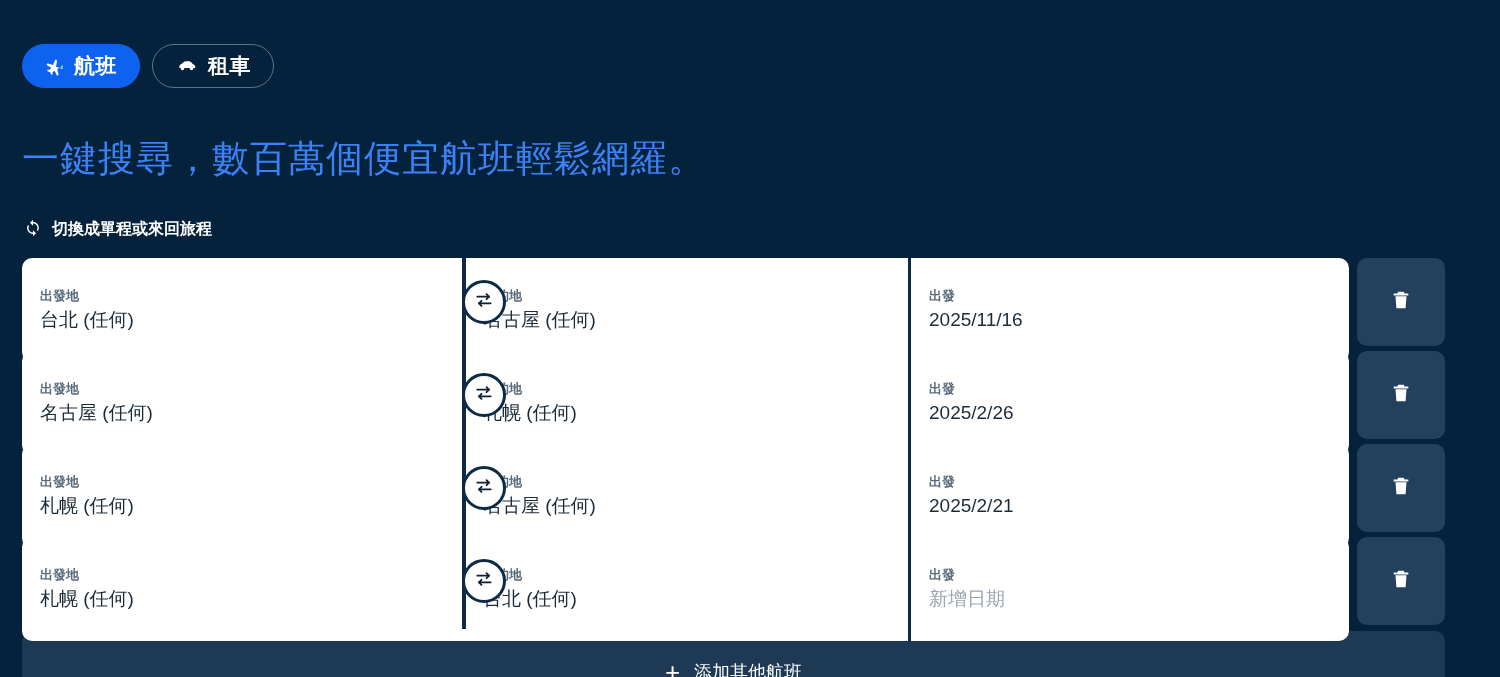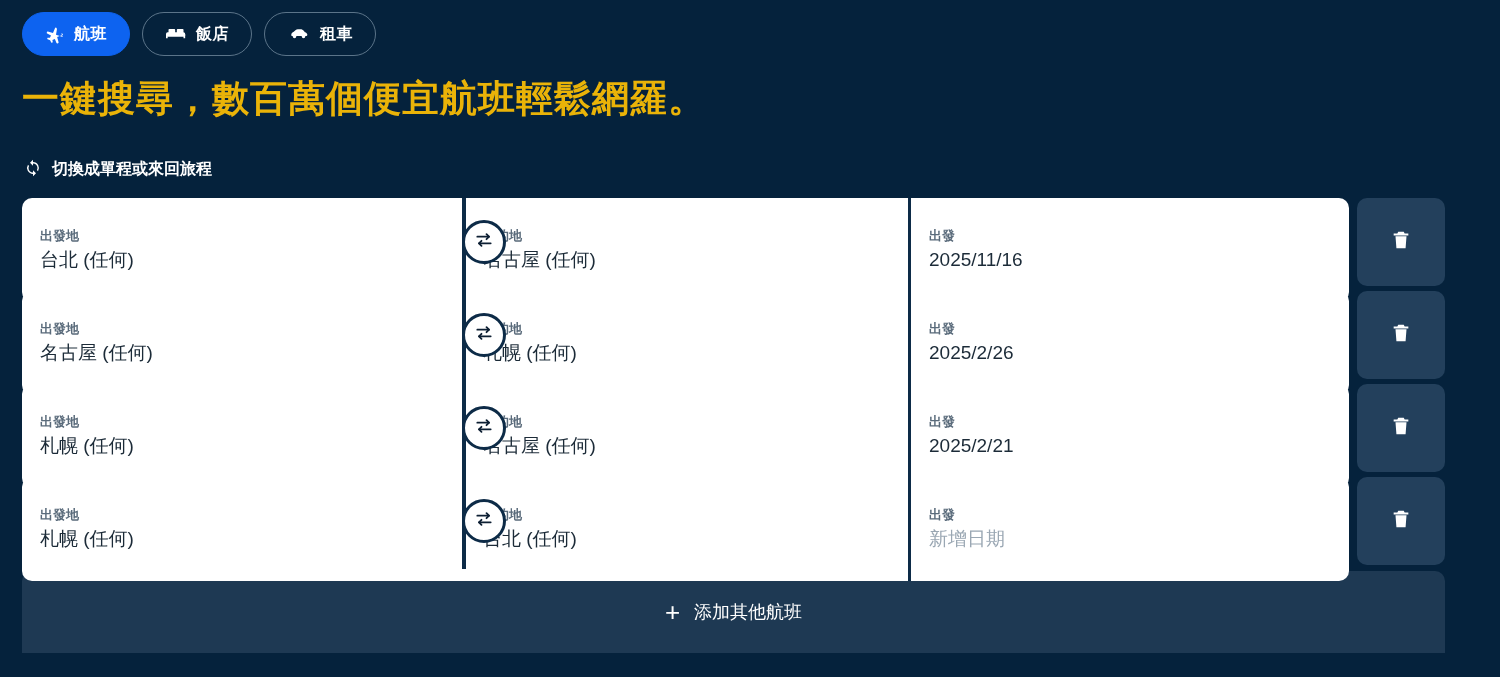--- a/index.html
+++ b/index.html
@@ -13,32 +13,32 @@
     position:relative;
   }
 
   
   .tabs { display:flex; gap:12px; padding:12px 0 0 22px; }
   .pill {
     display:flex; align-items:center; gap:9px;
     height:44px; padding:4px 22px;
     border-radius:24px;
     border:1px solid #5b7489;
-    font-size:16px; font-weight:700; letter-spacing:.5px;
+    font-size:21px; font-weight:700; letter-spacing:.5px;
     color:#ffffff; background:transparent;
-    cursor:pointer; user-select:none;
+    cursor:pointer; user-select:none;margin-top:32px;
   }
   .pill.active { background:#0d63f0; border-color:#0d63f0; }
   .pill svg { display:block; }
 
   
   .headline {
-    margin:22px 0 0 22px;
-    font-size:37px; font-weight:700; letter-spacing:1px;
-    color:#eab308;
+    margin:50px 0 0 22px;
+    font-size:37px; font-weight:400; letter-spacing:1px;
+    color:#3b82f6;
     line-height:1.15;
   }
 
   
   .toggle {
     display:flex; gap:10px;
     margin:38px 0 0 24px;
     font-size:16px; font-weight:700; color:#ffffff;
     cursor:pointer; width:max-content;
   }
@@ -106,29 +106,20 @@
 <body>
 
 <div class="tabs">
   <div class="pill active">
     <span>
       <svg width="20" height="20" viewBox="0 0 24 24" fill="#ffffff">
           <path d="M21.5 15.5l-8.3-2.6 1.1-6.4c.1-.8-.2-1.6-.8-2.1-.5-.4-1.2-.2-1.4.4L9.6 10.9 3.4 9c-.5-.2-1 .1-1.1.6l-.2.9c-.1.4.1.8.5 1l4.6 2.3-1.3 2.8-2.3-.2c-.3 0-.6.2-.7.5l-.2.7c-.1.3.1.6.4.7l3 1.1 1.4 2.8c.1.3.5.4.8.3l.6-.3c.3-.1.4-.4.4-.7l-.4-2.3 2.9-1.1 2 4.7c.2.4.6.6 1 .5l.9-.2c.5-.1.8-.6.6-1.1l-1.7-6.3 6.2-2.4c.6-.2.8-.9.4-1.4-.4-.5-1-.7-1.7-.5z"></path>
         </svg>
     </span>
     <span>航班</span>
-  </div>
-  <div class="pill">
-    <span>
-      <svg width="22" height="20" viewBox="0 0 24 24" fill="#ffffff">
-          <path d="M3 10V7a1 1 0 0 1 1-1h6a1 1 0 0 1 1 1v3h2V7a1 1 0 0 1 1-1h6a1 1 0 0 1 1 1v3a2 2 0 0 1 2 2v5h-2v-2H2v2H0v-5a2 2 0 0 1 2-2z"></path>
-          <rect x="1" y="11" width="22" height="4" rx="1.5"></rect>
-        </svg>
-    </span>
-    <span>飯店</span>
   </div>
   <div class="pill">
     <span>
       <svg width="24" height="20" viewBox="0 0 24 24" fill="#ffffff">
           <path d="M4.5 14.5c-1 0-1.8-.3-1.8-1.4 0-1.6 1.4-3.2 3-3.7l2-1.9c.8-.8 1.9-1.2 3-1.2h3.1c1.6 0 3.1.7 4.1 2l1.2 1.5c1.6.3 2.9 1.6 2.9 3.2 0 1.2-.7 1.5-1.7 1.5z"></path>
           <circle cx="6.6" cy="15" r="2.1"></circle>
           <circle cx="17.4" cy="15" r="2.1"></circle>
         </svg>
     </span>
     <span>租車</span>

